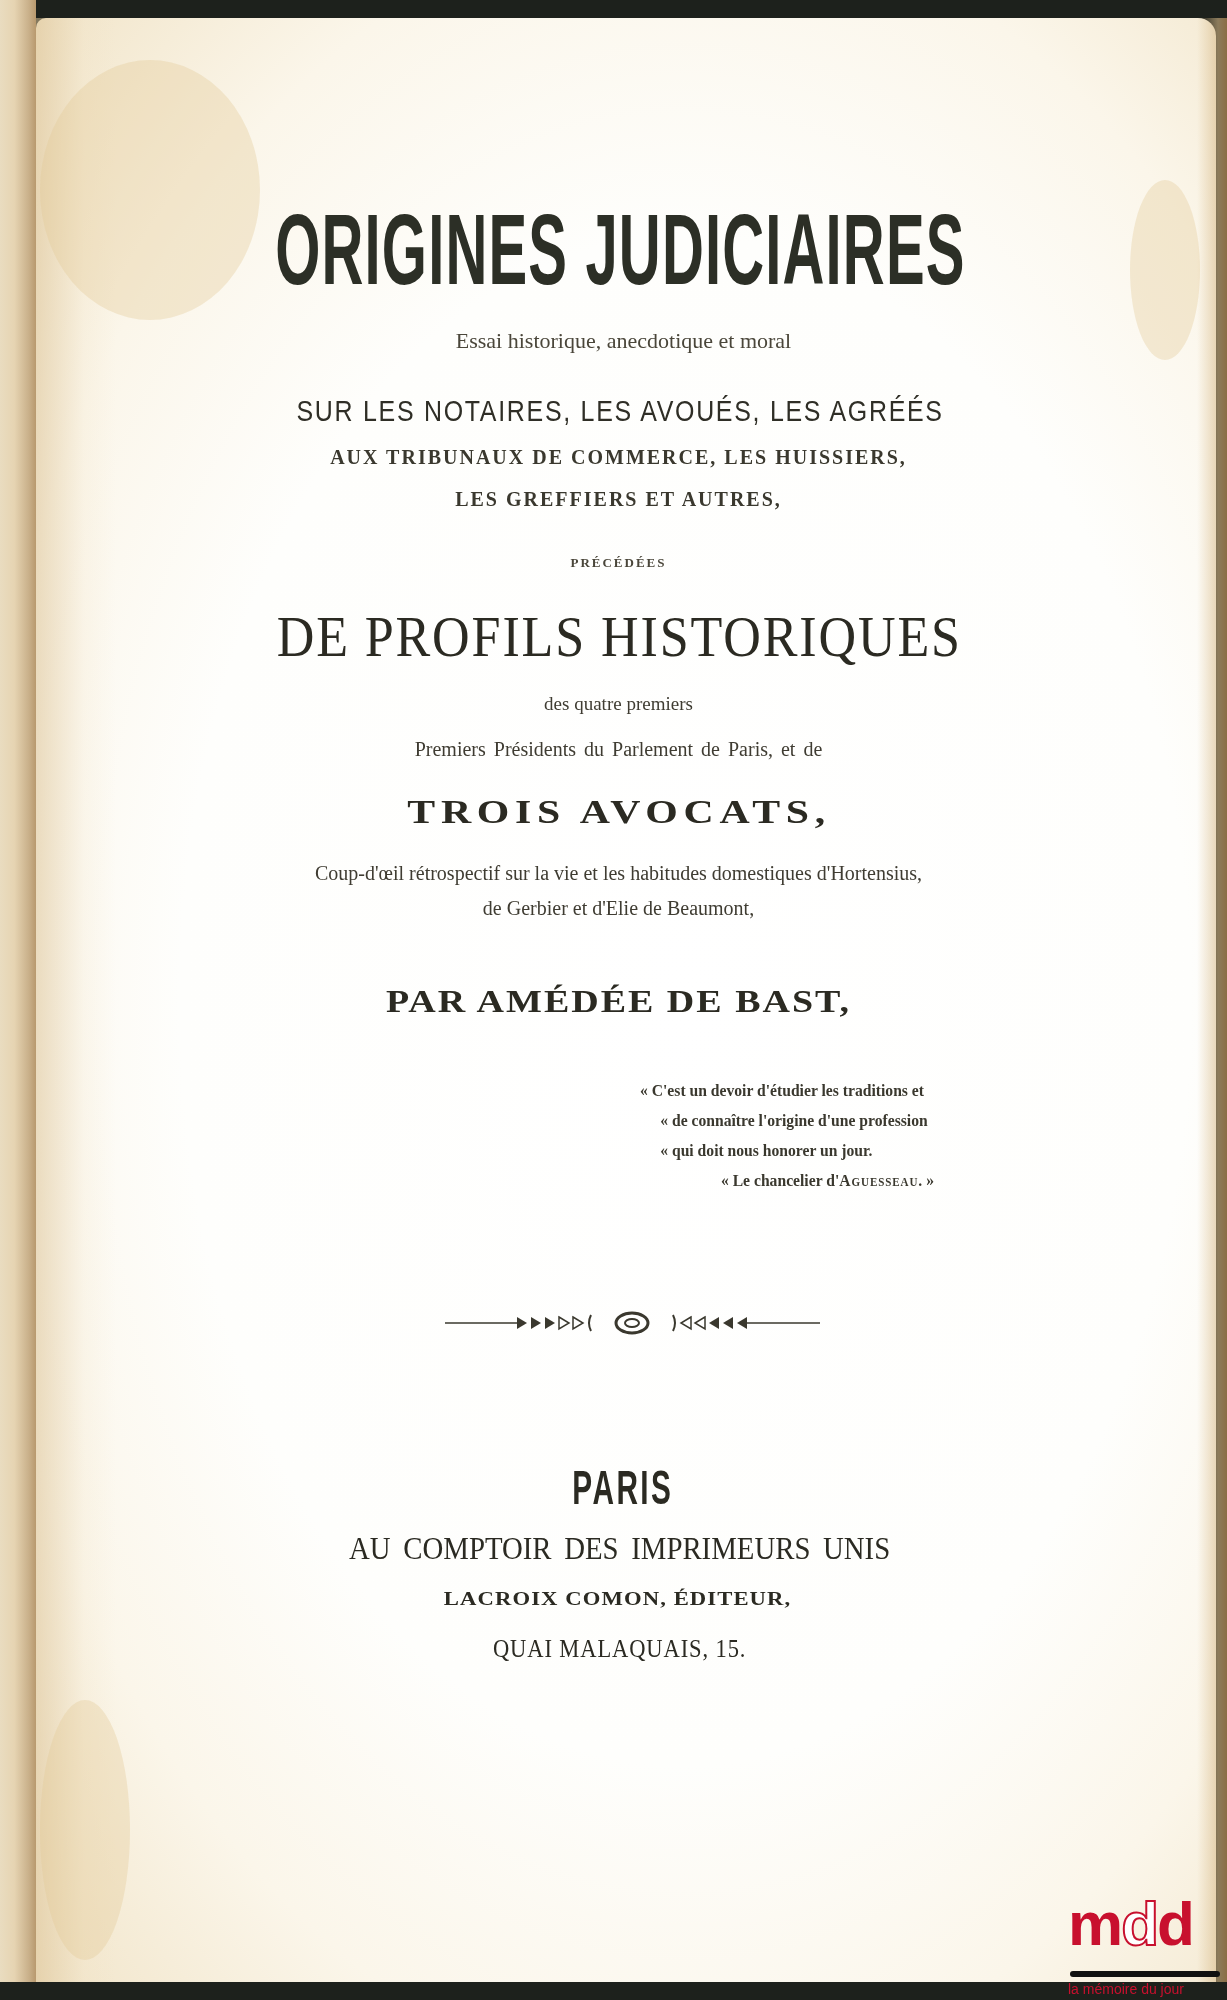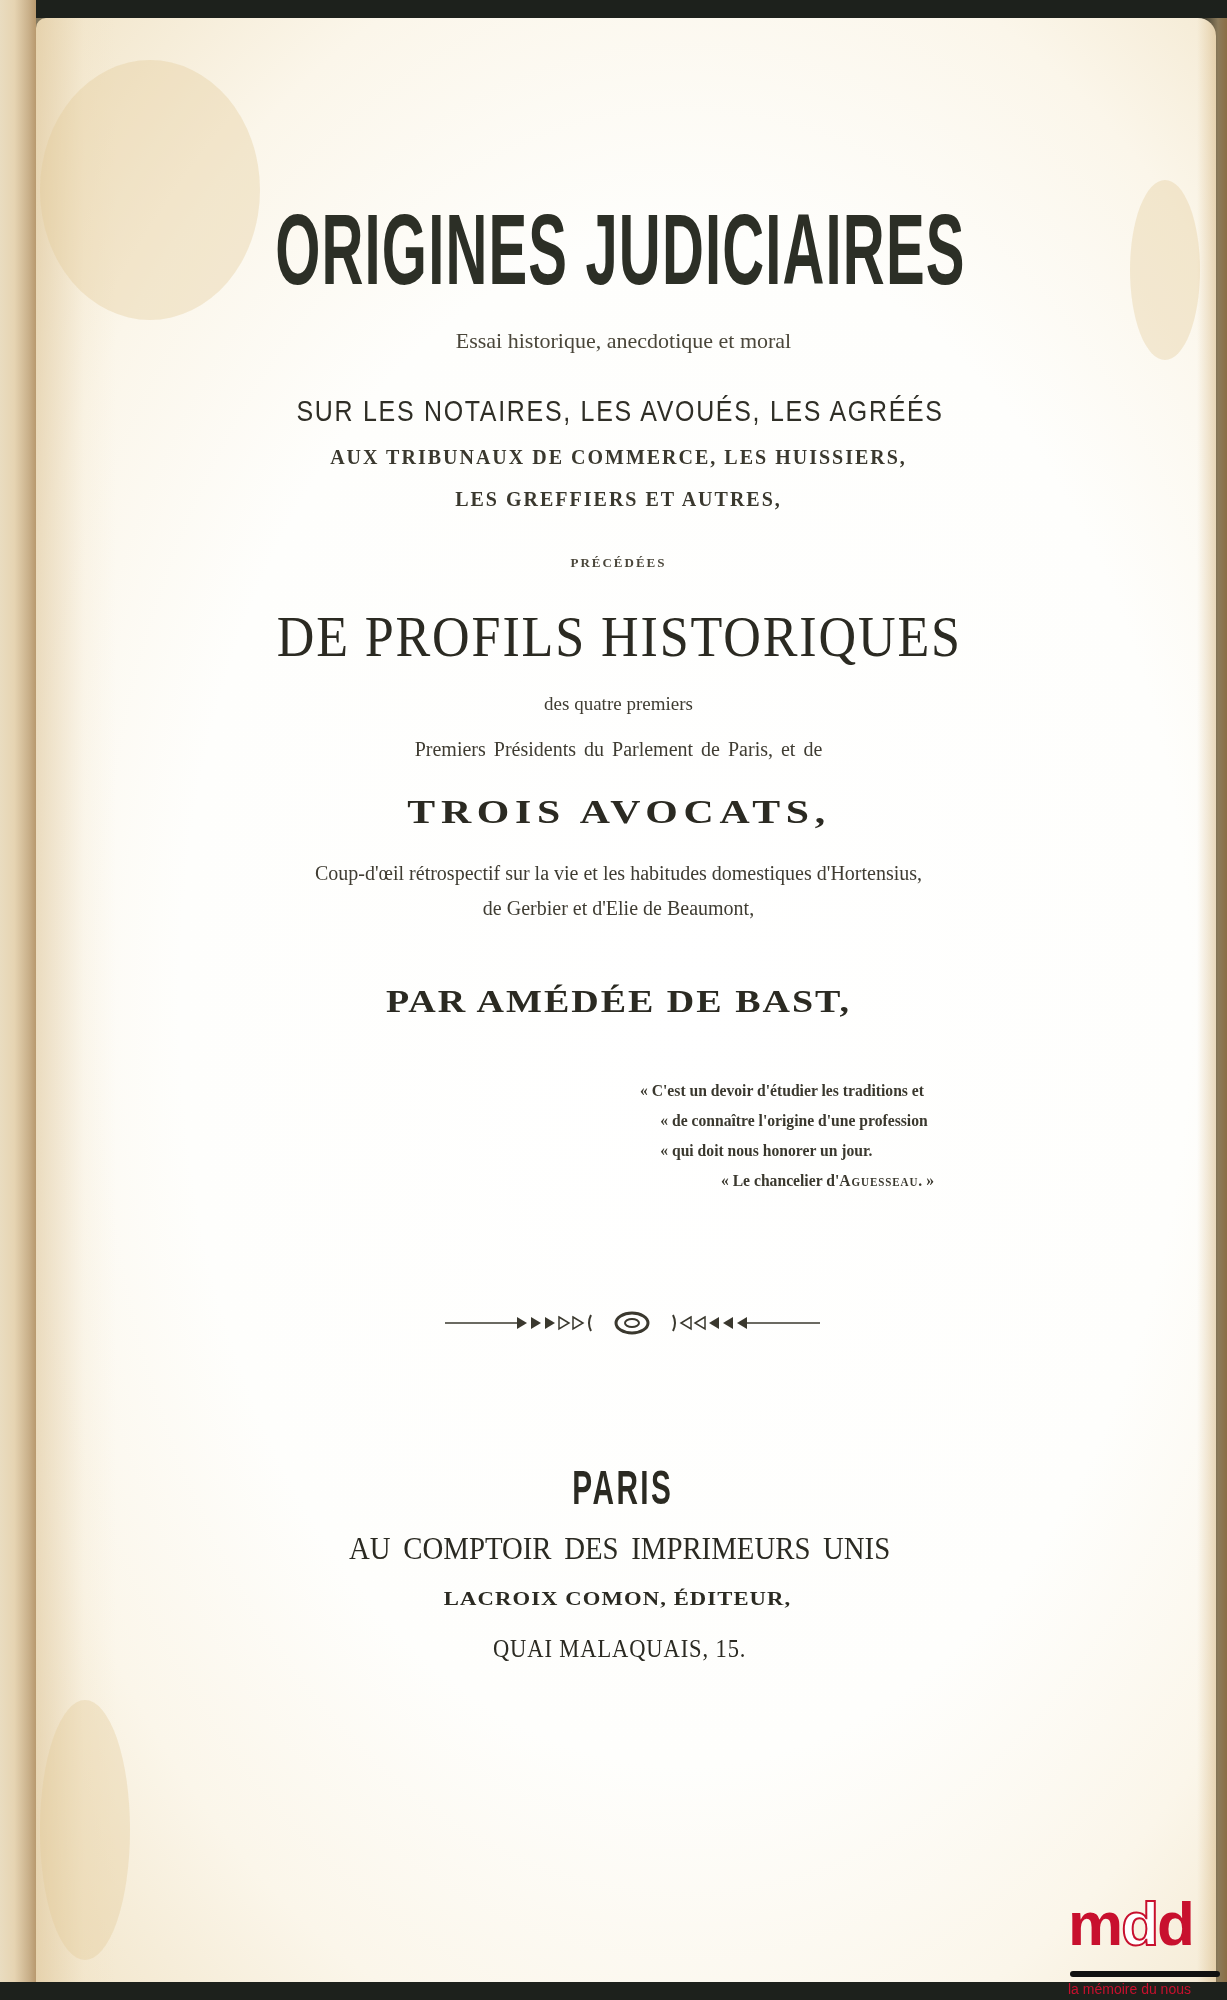--- a/index.html
+++ b/index.html
@@ -174,14 +174,14 @@
 </svg>
 
 <div class="line paris">PARIS</div>
 <div class="line comptoir">AU COMPTOIR DES IMPRIMEURS UNIS</div>
 <div class="line lacroix">LACROIX COMON, ÉDITEUR,</div>
 <div class="line quai">QUAI MALAQUAIS, 15.</div>
 
 <div class="logo">
   <div class="logo-mdd"><span>m</span><span class="hollow">d</span><span>d</span></div>
   <div class="logo-bar"></div>
-  <div class="logo-tag">la mémoire du nous</div>
+  <div class="logo-tag">la mémoire du jour</div>
 </div>
 
 </body></html>

